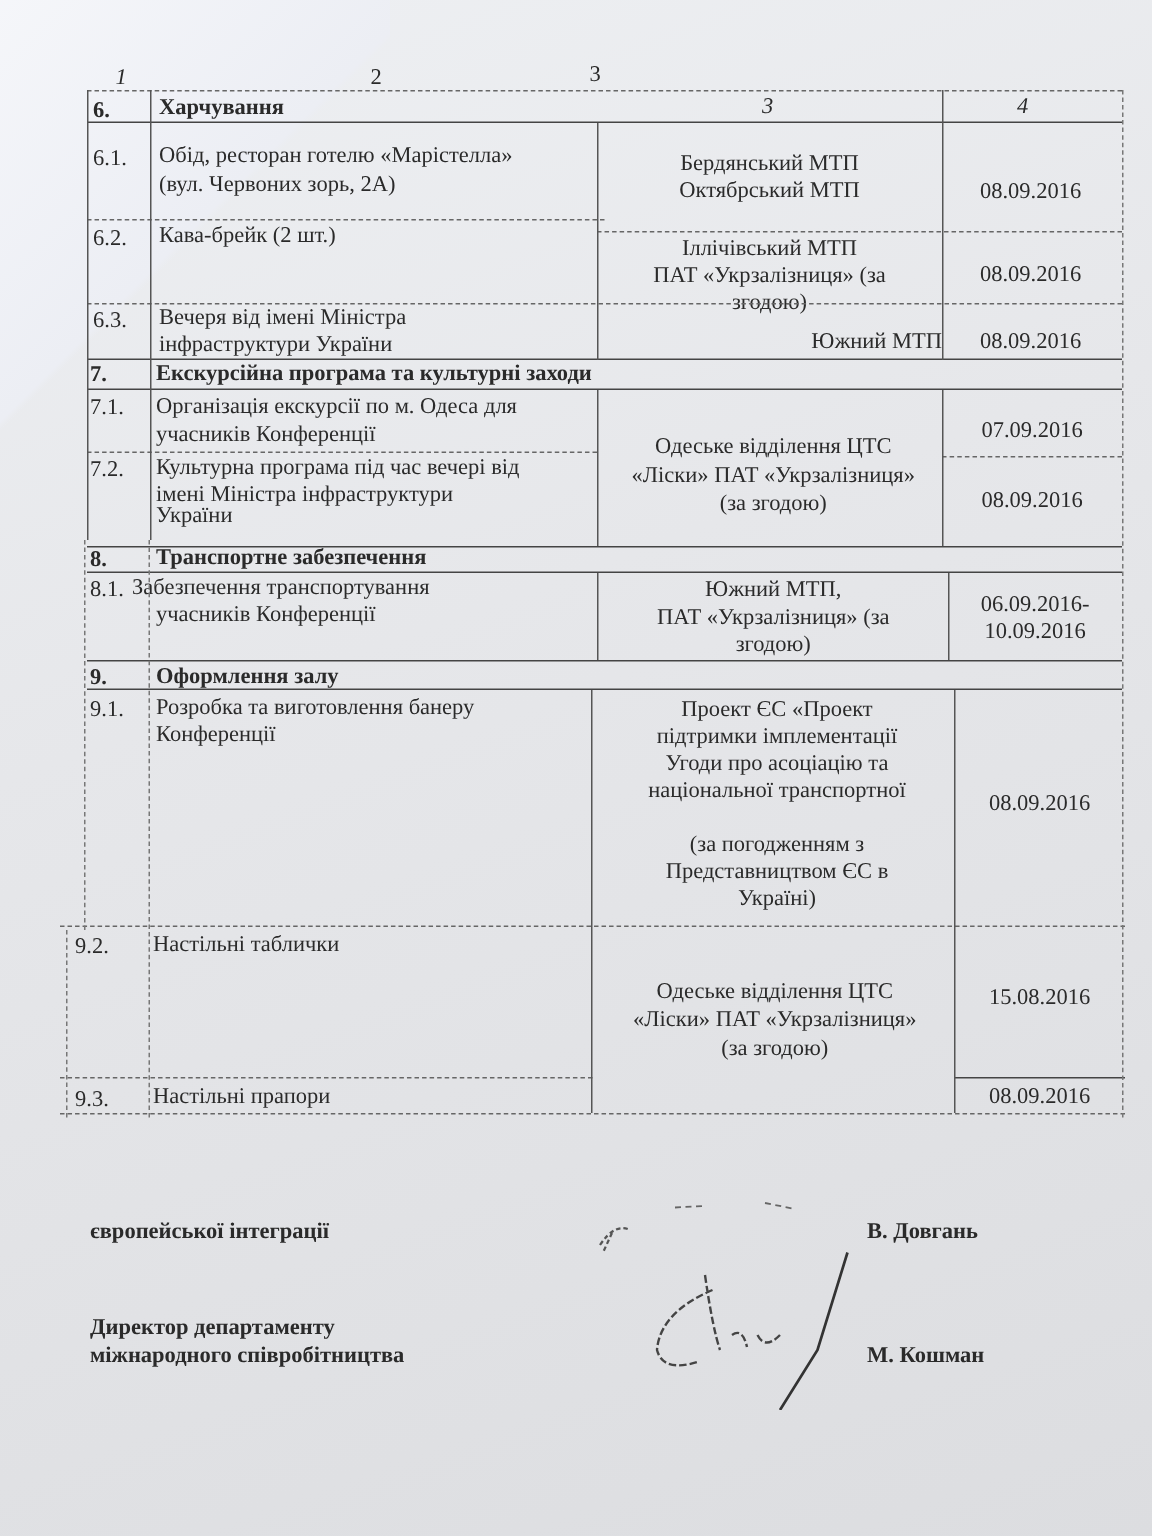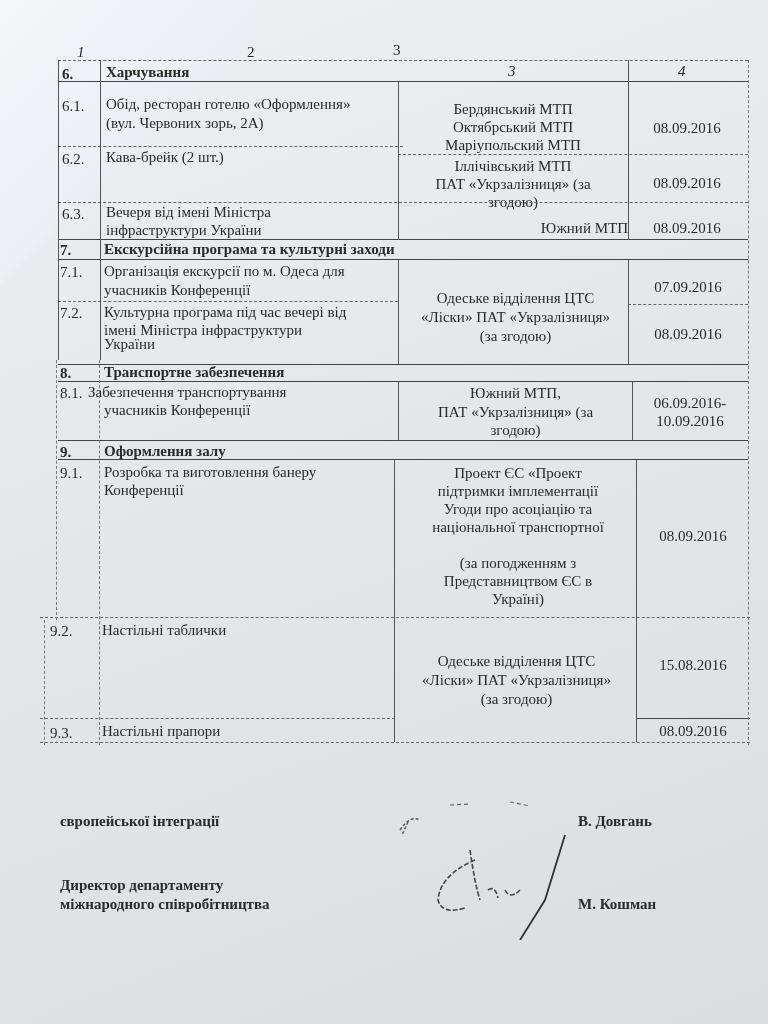--- a/index.html
+++ b/index.html
@@ -34,25 +34,24 @@
   <span class="t" style="left:77px;top:44px;font-style:italic">1</span>
   <span class="t" style="left:247px;top:44px;">2</span>
   <span class="t" style="left:393px;top:42px;">3</span>
   <span class="t" style="left:508px;top:63px;font-style:italic">3</span>
   <span class="t" style="left:678px;top:63px;font-style:italic">4</span>
 
   <span class="t b" style="left:62px;top:66px;">6.</span>
   <span class="t b" style="left:106px;top:64px;">Харчування</span>
 
   <span class="t" style="left:62px;top:98px;">6.1.</span>
-  <span class="t" style="left:106px;top:96px;">Обід, ресторан готелю «Оформлення»</span>
+  <span class="t" style="left:106px;top:96px;">Обід, ресторан готелю «Марістелла»</span>
   <span class="t" style="left:106px;top:115px;">(вул. Червоних зорь, 2А)</span>
   <span class="t c" style="left:398px;top:101px;width:230px;">Бердянський МТП</span>
   <span class="t c" style="left:398px;top:119px;width:230px;">Октябрський МТП</span>
-  <span class="t c" style="left:398px;top:137px;width:230px;">Маріупольский МТП</span>
   <span class="t c" style="left:632px;top:120px;width:110px;">08.09.2016</span>
 
   <span class="t" style="left:62px;top:151px;">6.2.</span>
   <span class="t" style="left:106px;top:149px;">Кава-брейк (2 шт.)</span>
   <span class="t c" style="left:398px;top:158px;width:230px;">Іллічівський МТП</span>
   <span class="t c" style="left:398px;top:176px;width:230px;">ПАТ «Укрзалізниця» (за</span>
   <span class="t c" style="left:398px;top:194px;width:230px;">згодою)</span>
   <span class="t c" style="left:632px;top:175px;width:110px;">08.09.2016</span>
 
   <span class="t" style="left:62px;top:206px;">6.3.</span>

